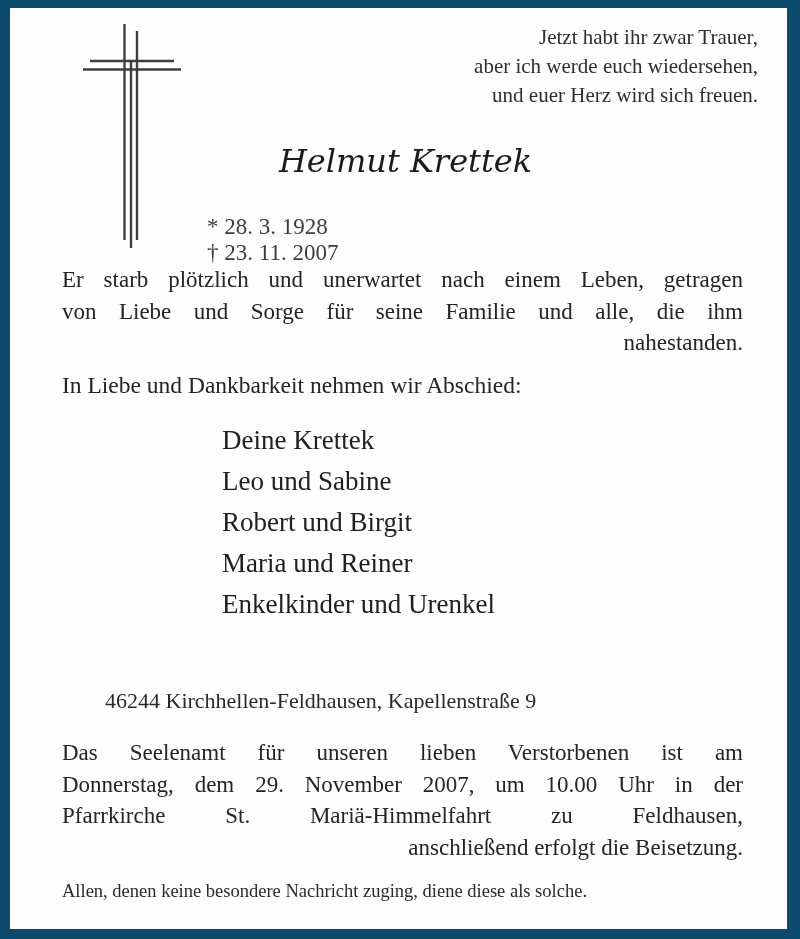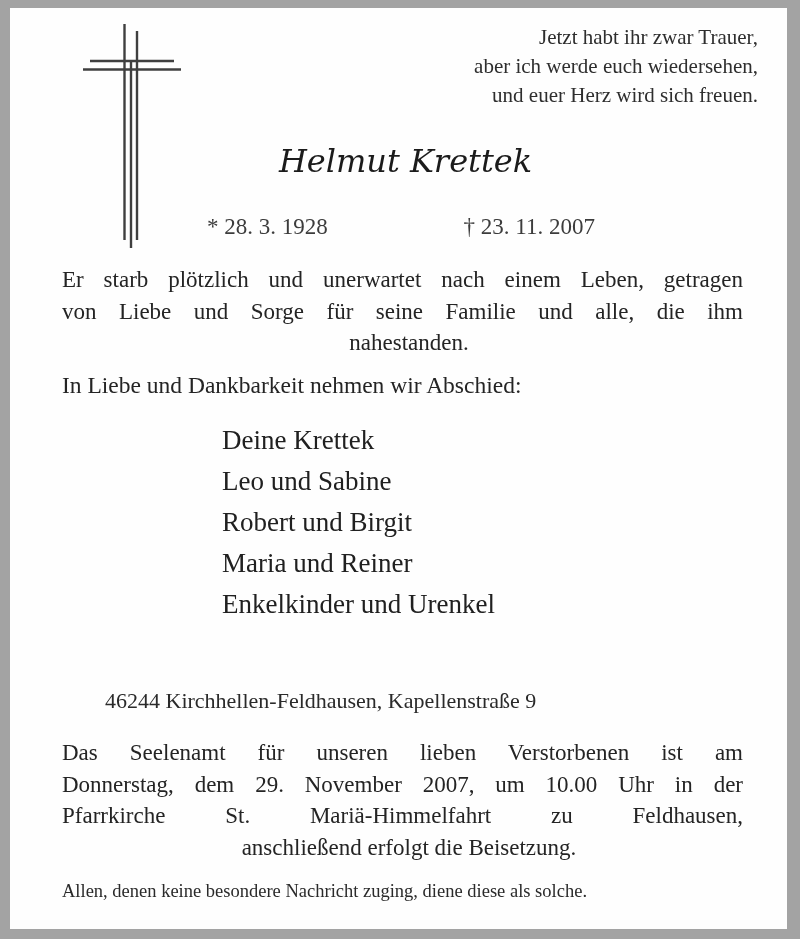--- a/index.html
+++ b/index.html
@@ -1,19 +1,19 @@
 <!DOCTYPE html>
 <html><head>
 <meta charset="utf-8">
 <style>
   html,body{margin:0;padding:0;}
   .page{
     position:relative;
     width:800px;height:939px;
-    background:#a3a3a3;
+    background:#0c4a6e;
     font-family:"Liberation Serif","DejaVu Serif",serif;
     color:#222;
     overflow:hidden;
   }
   .sheet{
     position:absolute;
     left:10px;top:8px;right:13px;bottom:10px;
     background:#fefefe;
   }
   .cross-wrap{
@@ -32,30 +32,31 @@
     font-family:"DejaVu Serif","Liberation Serif",serif;
     font-style:italic;
     font-size:32px;line-height:70px;
     color:#1b1b1b;
   }
   .dates{
     position:absolute;top:206px;left:197px;width:388px;
     display:flex;justify-content:space-between;
     font-size:23px;
     color:#3c3c3c;
+    flex-direction:column;
   }
   .para{
     position:absolute;left:52px;width:681px;
     font-size:23px;line-height:31.5px;
     color:#242424;
   }
   .p1{top:256px;}
   .service{top:729px;}
   .jline{text-align:justify;text-align-last:justify;}
-  .lline{text-align:center;margin-left:13px;}
+  .lline{text-align:right;margin-left:13px;}
   .farewell{
     position:absolute;left:52px;top:364px;
     font-size:23.5px;
     color:#242424;
   }
   .mourners{
     position:absolute;left:212px;top:412px;
     font-size:27px;line-height:41px;
     color:#202020;
   }

